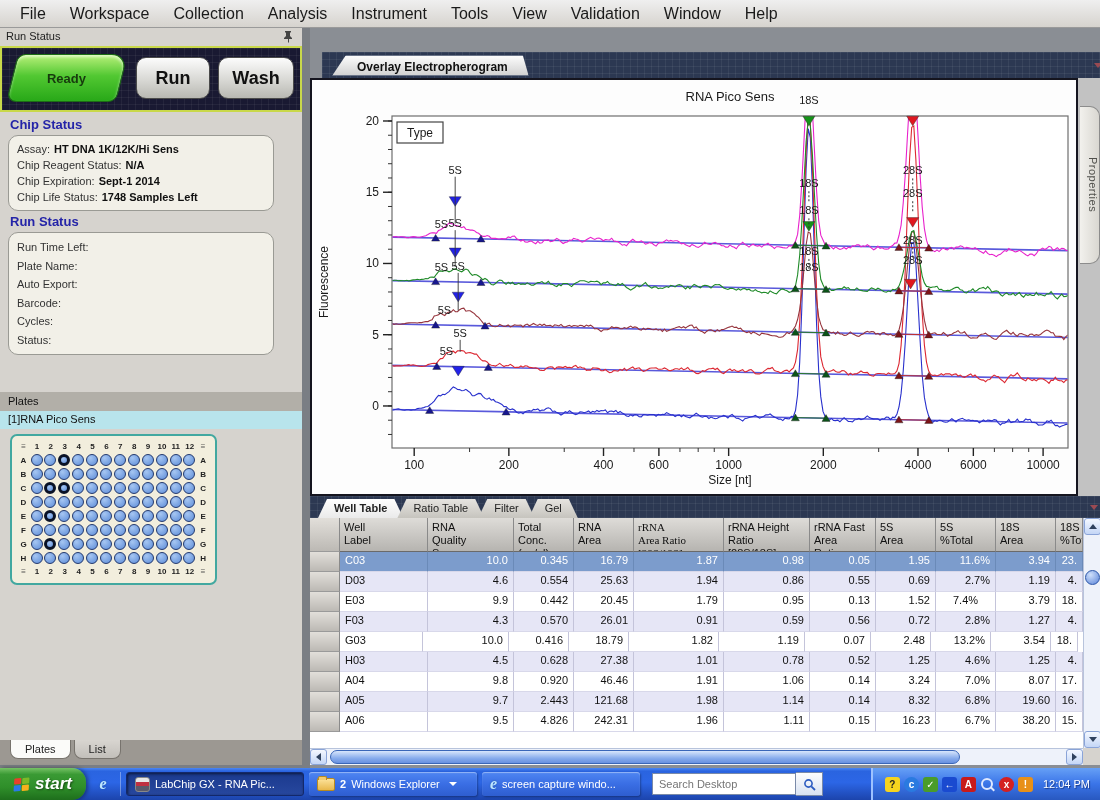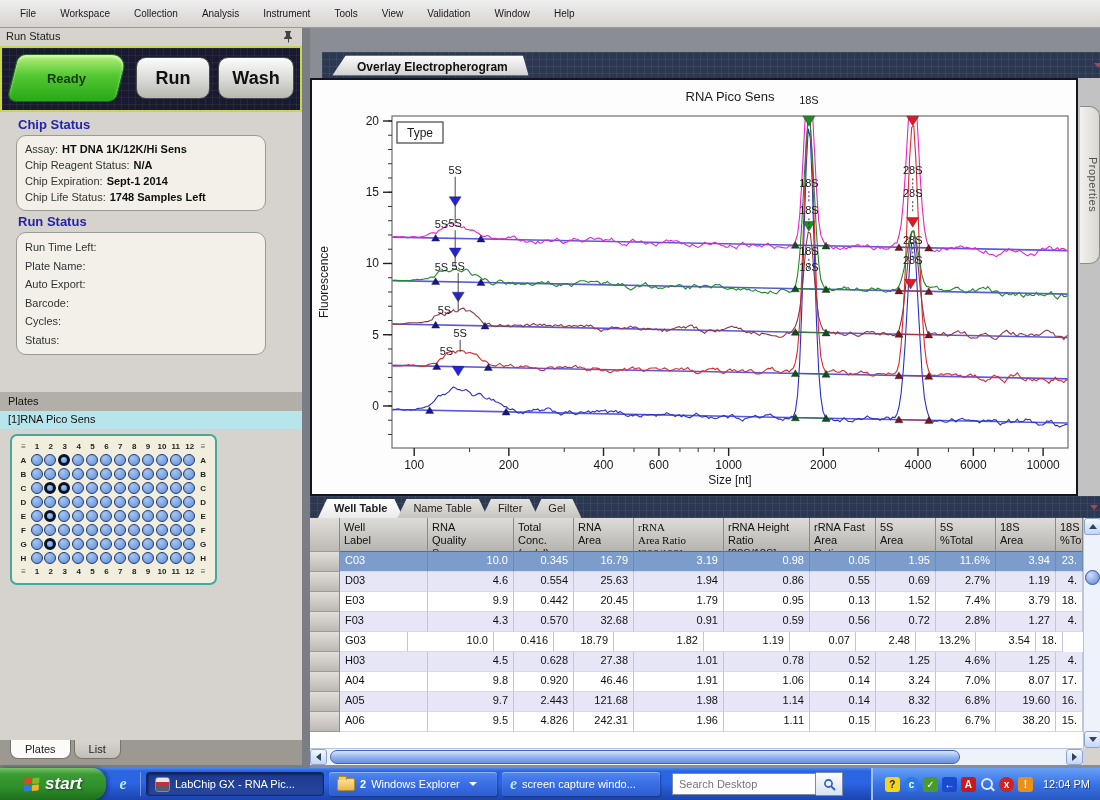--- a/index.html
+++ b/index.html
@@ -1,33 +1,33 @@
 <!DOCTYPE html>
 <html><head>
 <meta charset="utf-8">
 <style>
   html,body{margin:0;padding:0;}
   body{width:1100px;height:800px;overflow:hidden;font-family:"Liberation Sans","DejaVu Sans",sans-serif;}
   #app{position:relative;width:1100px;height:800px;background:#7a7e84;}
 
   
   #menubar{position:absolute;left:0;top:0;width:1100px;height:28px;background:linear-gradient(#efefef,#d6d3ce);border-bottom:1px solid #9a9a9a;display:flex;align-items:center;padding-left:8px;box-sizing:border-box;}
-  .menu-item{font-size:10px;color:#1a1a1a;padding:4px 12px;cursor:default;text-align:center;}
+  .menu-item{font-size:16px;color:#1a1a1a;padding:4px 12px;cursor:default;text-align:center;}
 
   
   #left-panel{position:absolute;left:0;top:28px;width:302px;height:737px;background:#d6d3ce;}
   .rs-title{position:absolute;left:0;top:0;width:100%;height:18px;background:#d6d3ce;font-size:11px;color:#222;padding:2px 6px;box-sizing:border-box;}
   .pin{position:absolute;right:8px;top:2px;}
   .rs-btns{position:absolute;left:0;top:18px;width:302px;height:66px;box-sizing:border-box;background-color:#191932;background-image:linear-gradient(rgba(255,255,255,.05) 1px,transparent 1px),linear-gradient(90deg,rgba(255,255,255,.05) 1px,transparent 1px);background-size:7px 7px;border:2px solid #c9d84a;}
   .ready-tab{position:absolute;left:10px;top:6px;width:108px;height:46px;transform:skewX(-14deg);background:linear-gradient(#b8f07a,#52c832 45%,#28a818);border:1px solid #1c6e14;border-radius:8px 16px 8px 10px;box-shadow:inset 0 2px 3px rgba(255,255,255,.6);display:flex;align-items:center;justify-content:center;}
   .ready-tab span{transform:skewX(14deg);font-size:13px;font-weight:bold;color:#173a0e;}
   .xp-btn{position:absolute;top:9px;height:42px;background:linear-gradient(#fcfcfc,#d8d8d4 55%,#b8b8b2);border:1px solid #4a4a4a;border-radius:10px;font-size:18px;font-weight:bold;color:#111;font-family:"Liberation Sans",sans-serif;}
   #run-btn{left:134px;width:74px;}
   #wash-btn{left:216px;width:76px;}
-  .rs-content{position:absolute;left:0;top:84px;width:282px;height:280px;padding:2px 16px;box-sizing:border-box;}
+  .rs-content{position:absolute;left:0;top:84px;width:282px;height:280px;padding:2px 8px;box-sizing:border-box;}
   .sect-h{color:#2424a8;font-weight:bold;font-size:13px;margin:3px 0 3px 2px;}
   .info-box{background:#f2f0e8;border:1px solid #9a9a94;border-radius:10px;padding:5px 8px;font-size:11px;color:#333;}
   .info-line{line-height:16px;white-space:nowrap;}
   .info-line b{color:#101010;margin-left:4px;}
   #runstat-box .info-line{line-height:18.5px;}
   .plates-hdr{position:absolute;left:0;top:364px;width:100%;height:19px;background:#b2afa8;font-size:11px;color:#111;padding:3px 8px;box-sizing:border-box;}
   .plate-sel{position:absolute;left:0;top:383px;width:100%;height:18px;background:#b8e4ec;font-size:11px;color:#111;padding:2px 8px;box-sizing:border-box;}
   #plate-box{position:absolute;left:10px;top:406px;background:#f2eedd;border:2px solid #42a8a0;border-radius:7px;padding:4px 5px;display:grid;grid-template-columns:13px repeat(12,13.9px) 13px;grid-auto-rows:13.9px;}
   .pl-num,.pl-let{font-size:8px;font-weight:bold;color:#222;display:flex;align-items:center;justify-content:center;}
   .pl-corner{font-size:8px;color:#555;display:flex;align-items:center;justify-content:center;}
@@ -70,21 +70,21 @@
   .tri-l{width:0;height:0;border-top:4px solid transparent;border-bottom:4px solid transparent;border-right:5px solid #30425e;}
   .tri-r{width:0;height:0;border-top:4px solid transparent;border-bottom:4px solid transparent;border-left:5px solid #30425e;}
   #vscroll{position:absolute;right:0;top:0;width:17px;height:230px;background:#eef2fa;border-left:1px solid #b8c4dc;box-sizing:border-box;}
   #vthumb{position:absolute;left:1px;top:52px;width:15px;height:15px;border-radius:50%;background:radial-gradient(circle at 35% 30%,#cfe0fb,#5a84d8);border:1px solid #2b56a8;box-sizing:border-box;}
   #hscroll{position:absolute;left:0;bottom:0;width:773px;height:17px;background:#eef2fa;border-top:1px solid #b8c4dc;box-sizing:border-box;}
   #hthumb{position:absolute;left:20px;top:1px;width:630px;height:14px;border-radius:7px;background:linear-gradient(#d8e6fc,#88acec 60%,#6890e0);border:1px solid #3a66b8;box-sizing:border-box;}
   #sb-corner{position:absolute;right:0;bottom:0;width:17px;height:17px;background:#d6d3ce;}
 
   
   #taskbar{position:absolute;left:0;top:768px;width:1100px;height:32px;background:linear-gradient(180deg,#4a86f4 0%,#2a64e0 10%,#2c66e6 45%,#1c44ac 100%);display:flex;align-items:center;}
-  #start-btn{height:32px;width:106px;background:linear-gradient(180deg,#76c266 0%,#3a9a34 20%,#2f8f2a 60%,#1e6e1c 100%);border-radius:0 14px 14px 0;box-shadow:2px 0 4px rgba(0,0,0,.4);display:flex;align-items:center;justify-content:center;gap:6px;color:#fff;font-size:17px;font-weight:bold;font-style:italic;text-shadow:1px 1px 2px #1a4a14;}
+  #start-btn{height:32px;width:86px;background:linear-gradient(180deg,#76c266 0%,#3a9a34 20%,#2f8f2a 60%,#1e6e1c 100%);border-radius:0 14px 14px 0;box-shadow:2px 0 4px rgba(0,0,0,.4);display:flex;align-items:center;justify-content:center;gap:6px;color:#fff;font-size:17px;font-weight:bold;font-style:italic;text-shadow:1px 1px 2px #1a4a14;}
   .flag{display:grid;grid-template-columns:7px 7px;grid-auto-rows:6px;gap:1px;transform:skewX(-8deg) rotate(-4deg);}
   .flag i{display:block;border-radius:1px;}
   .ql{width:34px;display:flex;align-items:center;justify-content:center;border-right:1px solid rgba(255,255,255,.35);height:24px;}
   .ie-e{font-family:"Liberation Serif",serif;font-style:italic;font-weight:bold;font-size:16px;color:#bfe6ff;text-shadow:0 0 2px #1a5aa8;position:relative;}
   .task{height:24px;margin-left:5px;border-radius:3px;display:flex;align-items:center;gap:5px;padding:0 8px;font-size:11px;color:#fff;box-sizing:border-box;white-space:nowrap;overflow:hidden;}
   .task.active{background:linear-gradient(#1b3a8e,#27479e);box-shadow:inset 1px 1px 3px rgba(0,0,0,.6);border:1px solid #13286a;width:178px;}
   .task.normal{background:linear-gradient(#4f86f2,#3a6ee4 50%,#2e5ed0);box-shadow:inset 0 1px 1px rgba(255,255,255,.4),1px 1px 2px rgba(0,0,0,.3);}
   .labchip-ic{width:13px;height:13px;border-radius:3px;background:linear-gradient(180deg,#e8e8e8 0%,#e8e8e8 30%,#c03040 30%,#c03040 60%,#5a5a6a 60%);border:1px solid #888;flex:none;}
   .folder-ic{width:16px;height:11px;background:linear-gradient(#fce29a,#e8b84c);border:1px solid #b88a20;border-radius:1px 2px 2px 2px;position:relative;flex:none;}
   .folder-ic:before{content:"";position:absolute;left:0;top:-3px;width:7px;height:3px;background:#f4cc6e;border:1px solid #b88a20;border-bottom:none;border-radius:2px 2px 0 0;}
@@ -468,21 +468,21 @@
           <text x="600.7479211894004" y="117.21888412017165" text-anchor="middle" font-size="11" fill="#1a1a1a" font-family="Liberation Sans, sans-serif">28S</text>
           <line x1="600.7479211894004" y1="121.21888412017165" x2="600.7479211894004" y2="131.21888412017165" stroke="#333" stroke-width="1" stroke-dasharray="2,2"></line>
           <text x="600.7479211894004" y="163.52789699570815" text-anchor="middle" font-size="11" fill="#1a1a1a" font-family="Liberation Sans, sans-serif">28S</text>
           <line x1="600.7479211894004" y1="167.52789699570815" x2="600.7479211894004" y2="177.52789699570815" stroke="#333" stroke-width="1" stroke-dasharray="2,2"></line>
           <text x="600.7479211894004" y="184.18884120171674" text-anchor="middle" font-size="11" fill="#1a1a1a" font-family="Liberation Sans, sans-serif">28S</text>
           <rect x="85" y="42" width="46" height="21" fill="#ffffff" stroke="#444" stroke-width="1.2"></rect>
           <text x="108" y="57" text-anchor="middle" font-size="12" fill="#1a1a1a" font-family="Liberation Sans, sans-serif">Type</text>
         </svg>
       <div id="properties-tab">Properties</div>
     </div>
-    <div id="table-tabs-bar" class="dark-bars" style="padding-left: 8px;"><span class="ttab active">Well Table</span><span class="ttab">Name Table</span><span class="ttab">Filter</span><span class="ttab">Gel</span>
+    <div id="table-tabs-bar" class="dark-bars" style="padding-left: 8px;"><span class="ttab active">Well Table</span><span class="ttab">Ratio Table</span><span class="ttab">Filter</span><span class="ttab">Gel</span>
       
     <span class="dd" style="right:10px;top:9px;border-top:5px solid #9a4a52;"></span></div>
     <div id="table-zone">
       <div id="grid">
           <div class="g-hrow">
             <div class="g-rowhdr" style="width: 30px; flex: 0 0 auto;"></div>
             <div class="g-hcell" style="width: 88px; flex: 0 0 auto;">
               <div>Well</div>
               <div>Label</div>
             </div>
@@ -531,21 +531,21 @@
               <div>18S</div>
               <div>%Tota</div>
             </div>
           </div>
           <div class="g-row sel">
             <div class="g-rowhdr" style="width: 30px; flex: 0 0 auto;"></div>
             <div class="g-cell first" style="width: 88px; flex: 0 0 auto;">C03</div>
             <div class="g-cell" style="width: 86px; flex: 0 0 auto;">10.0</div>
             <div class="g-cell" style="width: 60px; flex: 0 0 auto;">0.345</div>
             <div class="g-cell" style="width: 60px; flex: 0 0 auto;">16.79</div>
-            <div class="g-cell" style="width: 90px; flex: 0 0 auto;">3.19</div>
+            <div class="g-cell" style="width: 90px; flex: 0 0 auto;">1.87</div>
             <div class="g-cell" style="width: 86px; flex: 0 0 auto;">0.98</div>
             <div class="g-cell" style="width: 66px; flex: 0 0 auto;">0.05</div>
             <div class="g-cell" style="width: 60px; flex: 0 0 auto;">1.95</div>
             <div class="g-cell" style="width: 60px; flex: 0 0 auto;">11.6%</div>
             <div class="g-cell" style="width: 60px; flex: 0 0 auto;">3.94</div>
             <div class="g-cell" style="width: 27px; flex: 0 0 auto;">23.</div>
           </div>
           <div class="g-row alt">
             <div class="g-rowhdr" style="width: 30px; flex: 0 0 auto;"></div>
             <div class="g-cell first" style="width: 88px; flex: 0 0 auto;">D03</div>
@@ -563,41 +563,41 @@
           <div class="g-row">
             <div class="g-rowhdr" style="width: 30px; flex: 0 0 auto;"></div>
             <div class="g-cell first" style="width: 88px; flex: 0 0 auto;">E03</div>
             <div class="g-cell" style="width: 86px; flex: 0 0 auto;">9.9</div>
             <div class="g-cell" style="width: 60px; flex: 0 0 auto;">0.442</div>
             <div class="g-cell" style="width: 60px; flex: 0 0 auto;">20.45</div>
             <div class="g-cell" style="width: 90px; flex: 0 0 auto;">1.79</div>
             <div class="g-cell" style="width: 86px; flex: 0 0 auto;">0.95</div>
             <div class="g-cell" style="width: 66px; flex: 0 0 auto;">0.13</div>
             <div class="g-cell" style="width: 60px; flex: 0 0 auto;">1.52</div>
-            <div class="g-cell" style="width: 60px; flex: 0 0 auto;">7.4%</div>
+            <div class="g-cell" style="width: 60px; flex: 0 0 auto; text-align: center;">7.4%</div>
             <div class="g-cell" style="width: 60px; flex: 0 0 auto;">3.79</div>
             <div class="g-cell" style="width: 27px; flex: 0 0 auto;">18.</div>
           </div>
           <div class="g-row alt">
             <div class="g-rowhdr" style="width: 30px; flex: 0 0 auto;"></div>
             <div class="g-cell first" style="width: 88px; flex: 0 0 auto;">F03</div>
             <div class="g-cell" style="width: 86px; flex: 0 0 auto;">4.3</div>
             <div class="g-cell" style="width: 60px; flex: 0 0 auto;">0.570</div>
-            <div class="g-cell" style="width: 60px; flex: 0 0 auto;">32.68</div>
+            <div class="g-cell" style="width: 60px; flex: 0 0 auto;">26.01</div>
             <div class="g-cell" style="width: 90px; flex: 0 0 auto;">0.91</div>
             <div class="g-cell" style="width: 86px; flex: 0 0 auto;">0.59</div>
             <div class="g-cell" style="width: 66px; flex: 0 0 auto;">0.56</div>
             <div class="g-cell" style="width: 60px; flex: 0 0 auto;">0.72</div>
             <div class="g-cell" style="width: 60px; flex: 0 0 auto;">2.8%</div>
             <div class="g-cell" style="width: 60px; flex: 0 0 auto;">1.27</div>
             <div class="g-cell" style="width: 27px; flex: 0 0 auto;">4.</div>
           </div>
           <div class="g-row">
             <div class="g-rowhdr" style="width: 30px; flex: 0 0 auto;"></div>
-            <div class="g-cell first" style="width: 68px; flex: 0 0 auto;">G03</div>
+            <div class="g-cell first" style="width: 83px; flex: 0 0 auto;">G03</div>
             <div class="g-cell" style="width: 86px; flex: 0 0 auto;">10.0</div>
             <div class="g-cell" style="width: 60px; flex: 0 0 auto;">0.416</div>
             <div class="g-cell" style="width: 60px; flex: 0 0 auto;">18.79</div>
             <div class="g-cell" style="width: 90px; flex: 0 0 auto;">1.82</div>
             <div class="g-cell" style="width: 86px; flex: 0 0 auto;">1.19</div>
             <div class="g-cell" style="width: 66px; flex: 0 0 auto;">0.07</div>
             <div class="g-cell" style="width: 60px; flex: 0 0 auto;">2.48</div>
             <div class="g-cell" style="width: 60px; flex: 0 0 auto;">13.2%</div>
             <div class="g-cell" style="width: 60px; flex: 0 0 auto;">3.54</div>
             <div class="g-cell" style="width: 27px; flex: 0 0 auto;">18.</div>

